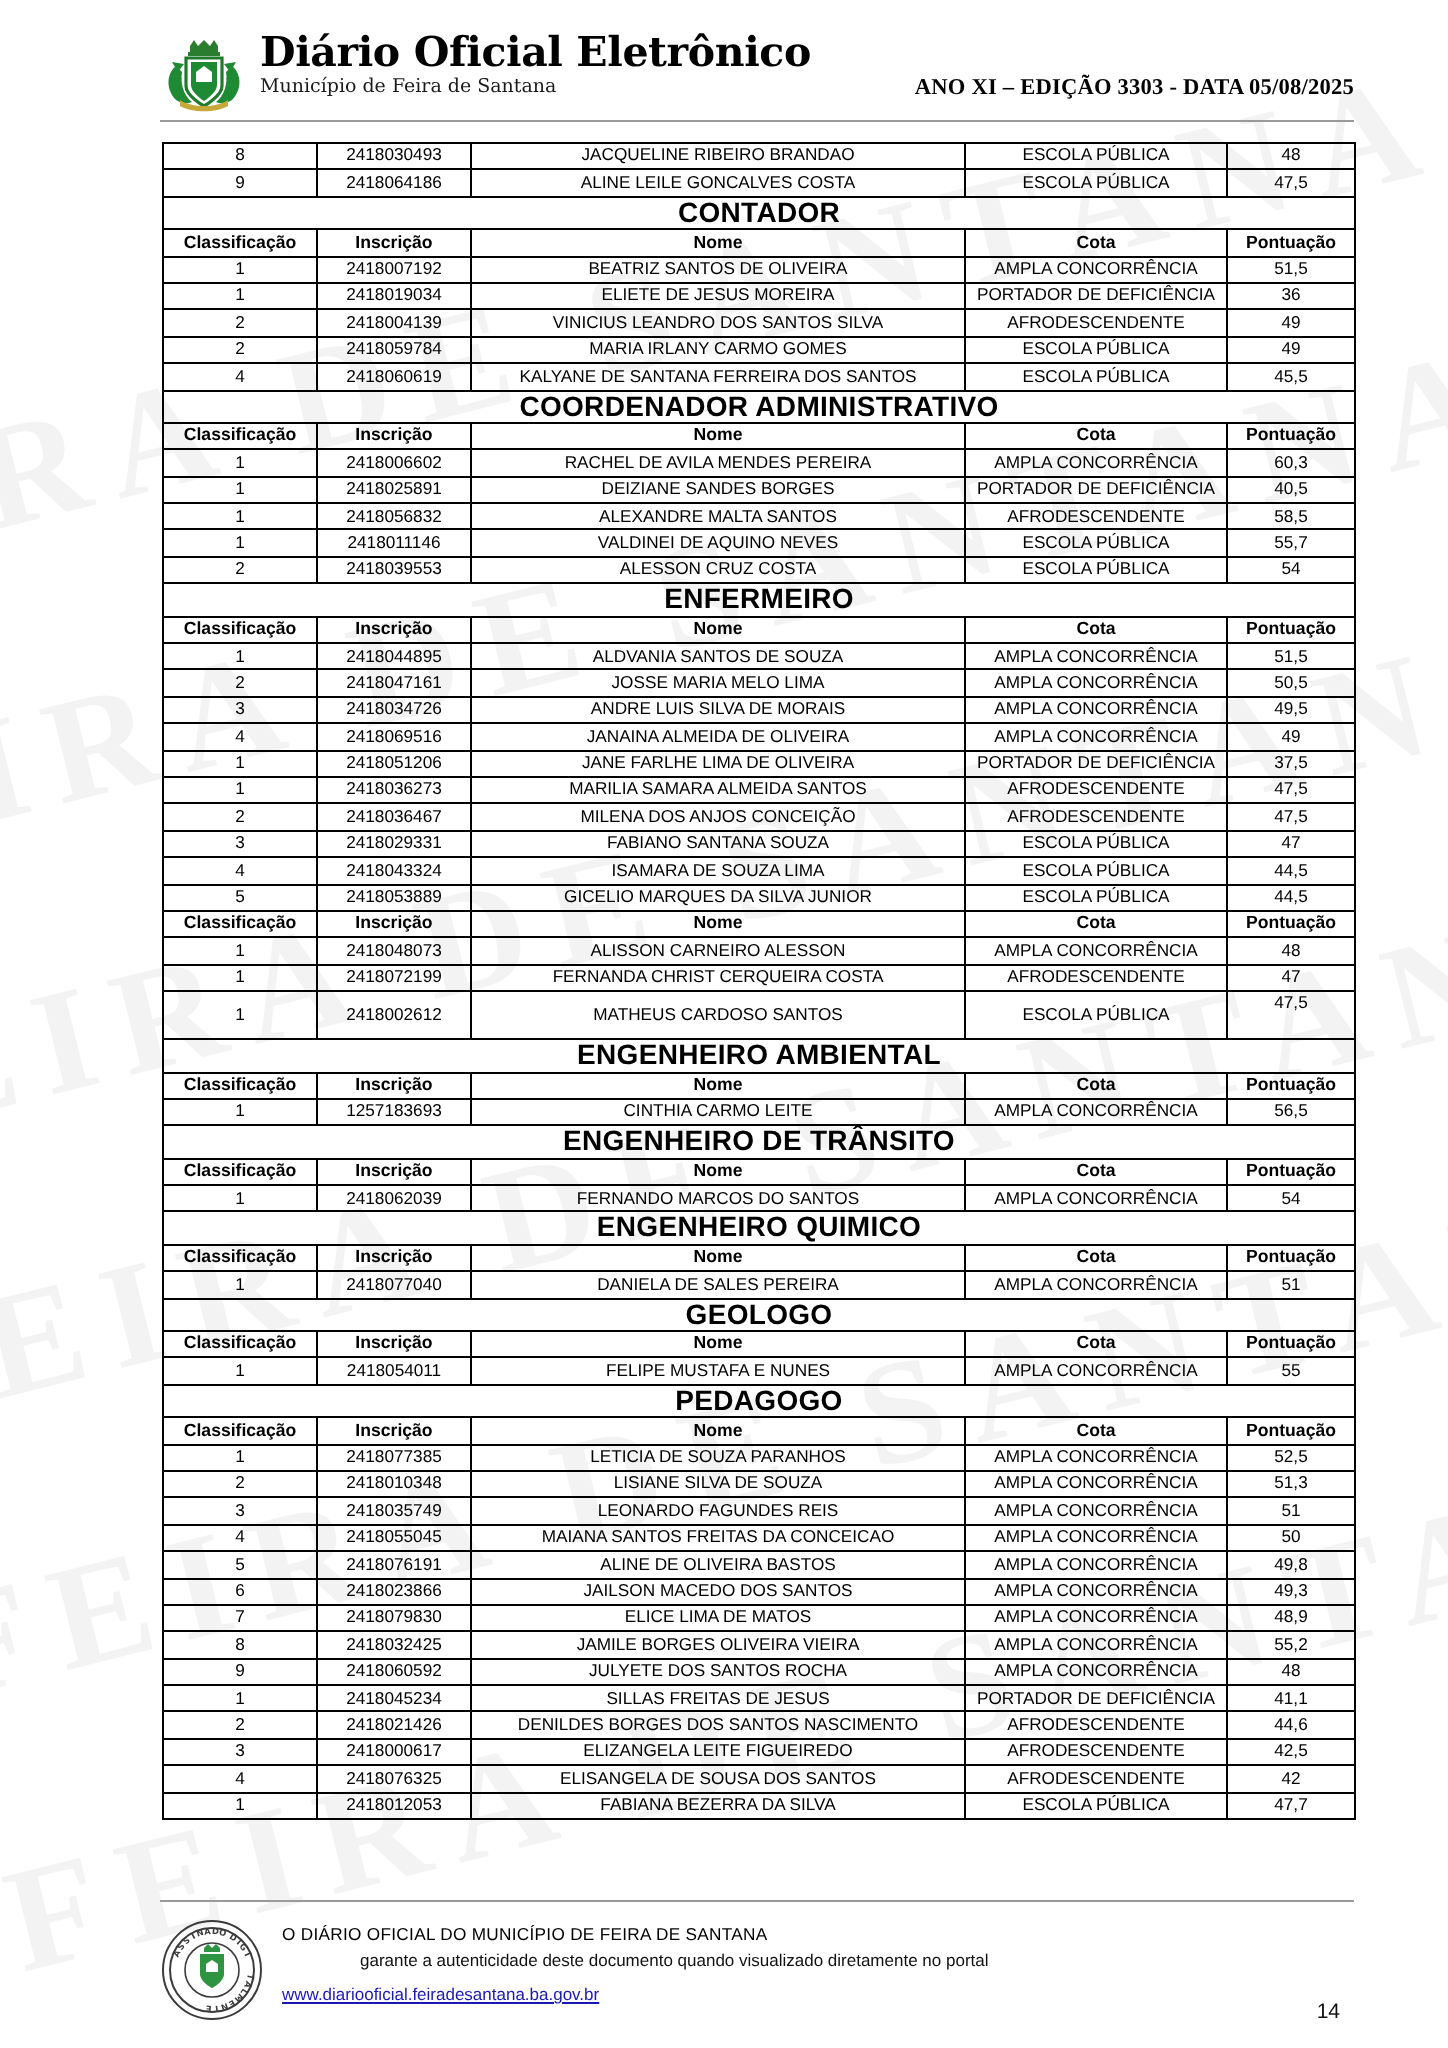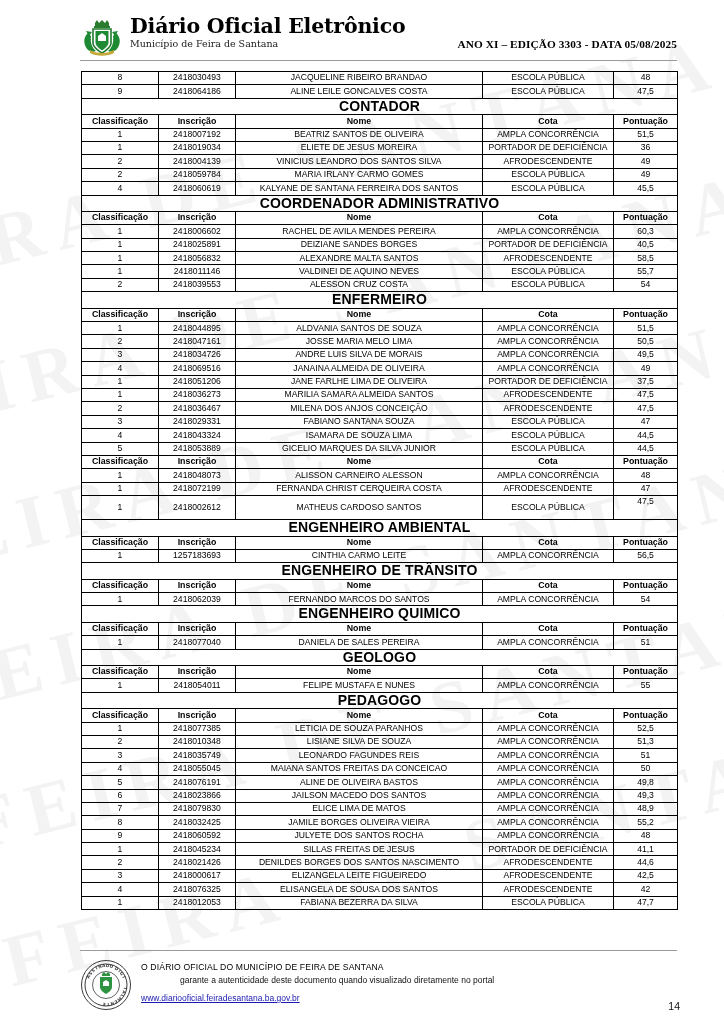--- a/index.html
+++ b/index.html
@@ -166,21 +166,21 @@
   }
   .footer-link {
     font-size: 8.5px;
     line-height: 1.55;
     color: #1a1ab0;
     text-decoration: underline;
     display: inline-block;
   }
   .page-number {
     position: absolute;
-    right: 44px;
+    right: 54px;
     top: 1000px;
     font-size: 10.5px;
     color: #111;
     margin-left: 40px;
   }
 </style>
 </head>
 <body>
 
 <div class="watermark">

